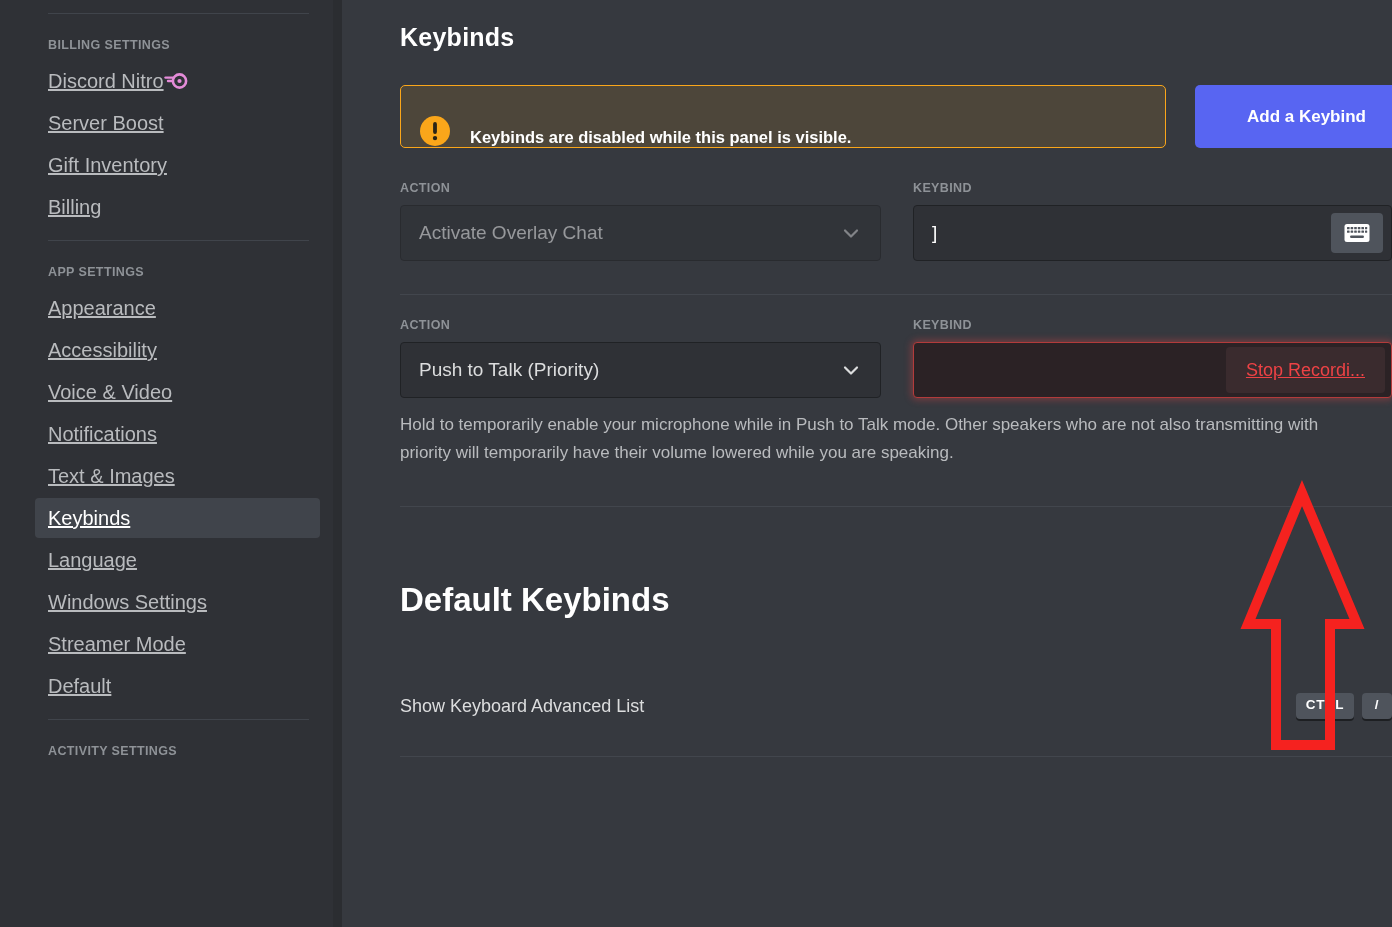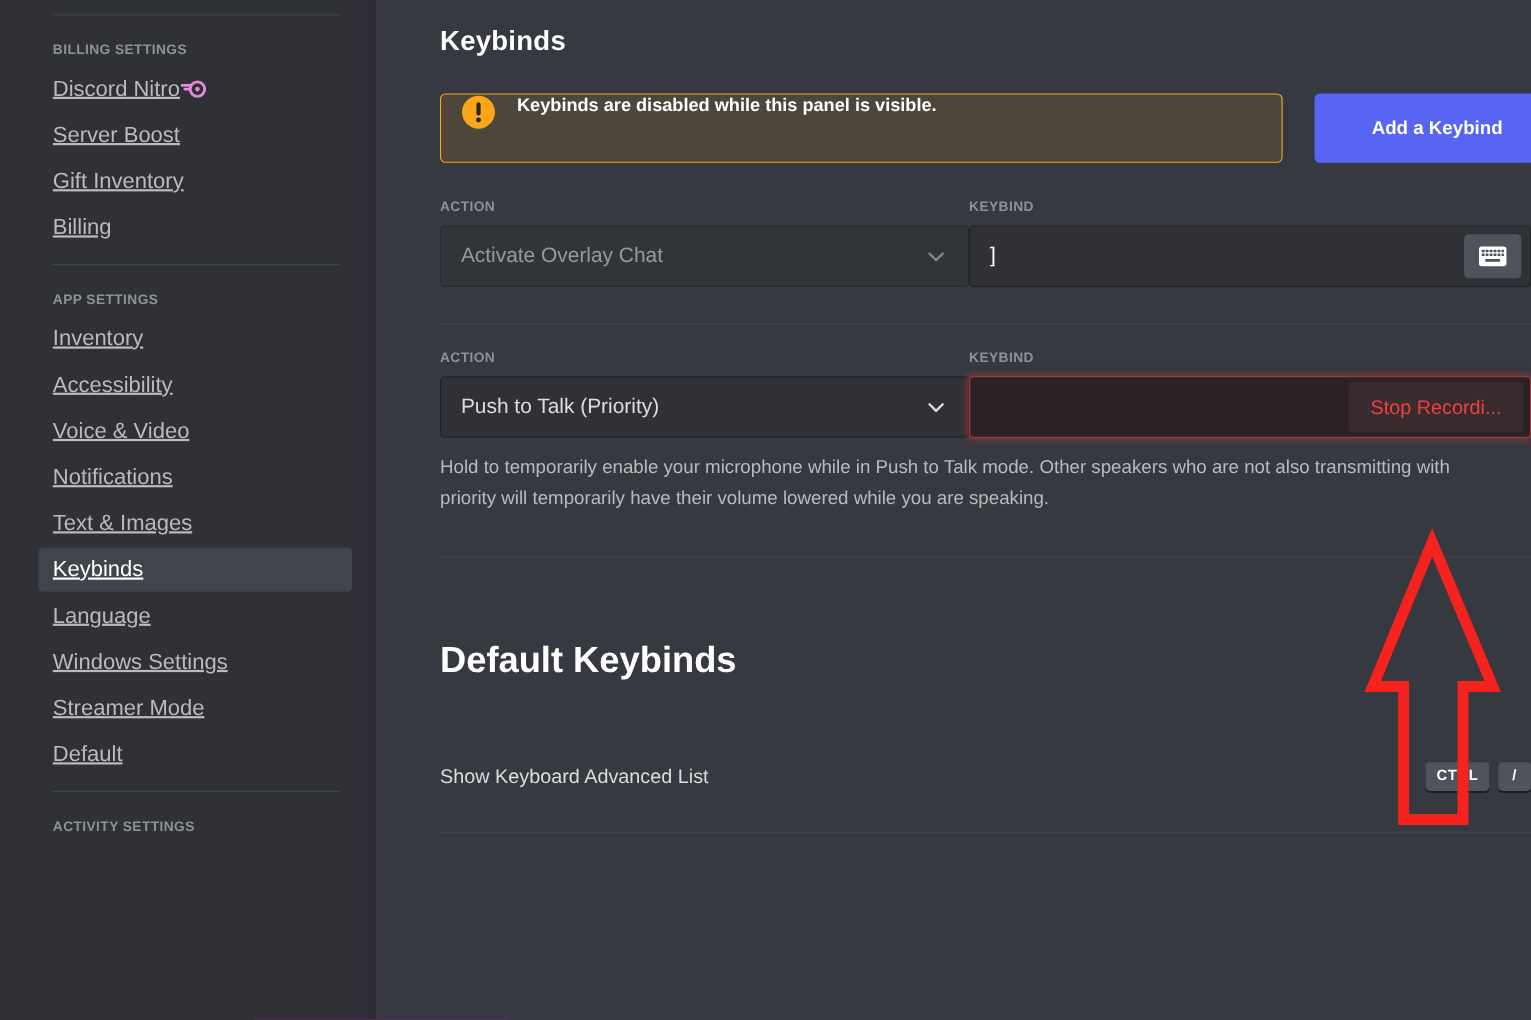--- a/index.html
+++ b/index.html
@@ -12,21 +12,21 @@
     background: #36393f;
     font-family: "Liberation Sans", sans-serif;
     -webkit-font-smoothing: antialiased;
   }
 
   #app {
     position: relative;
     width: 1392px;
     height: 927px;
     display: flex;
-    background: #a21caf;
+    background: #a16207;
   }
 
   
   .sidebar {
     width: 333px;
     height: 927px;
     background: #2f3136;
     flex: 0 0 333px;
     padding-top: 0;
     position: relative;
@@ -112,21 +112,21 @@
     gap: 29px;
   }
 
   .notice {
     flex: 0 0 766px;
     height: 63px;
     border: 1px solid #faa61a;
     border-radius: 5px;
     background: rgba(250, 166, 26, 0.12);
     display: flex;
-    align-items: flex-start;
+    align-items: flex-end;
     padding-left: 18px;
     gap: 19px;
   }
   .warn-icon {
     width: 32px;
     height: 32px;
     flex: 0 0 32px;
   }
   .notice-text {
     font-size: 16.5px;
@@ -157,20 +157,21 @@
   .hr {
     height: 1px;
     background: #42464d;
     margin: 0;
   }
 
   .keybind-rows { margin-top: 32px; }
 
   .kb-row {
     display: flex;
+    gap: 32px;
     align-items: flex-start;
   }
   .kb-col-action { flex: 0 0 481px; }
   .kb-col-keybind { flex: 1 1 auto; min-width: 0; }
 
   .field-label {
     font-size: 12.5px;
     font-weight: 700;
     letter-spacing: 0.03em;
     color: #8e9297;
@@ -248,20 +249,21 @@
     border-radius: 4px;
     color: #ed4245;
     font-size: 18px;
     font-family: "Liberation Sans", sans-serif;
     padding: 0 20px;
     cursor: pointer;
     white-space: nowrap;
     max-width: 200px;
     overflow: hidden;
     text-overflow: ellipsis;
+    text-decoration: underline;
   }
 
   .row-desc {
     margin-top: 13px;
     font-size: 17px;
     line-height: 28px;
     color: #b9bbbe;
     max-width: 925px;
   }
 
@@ -338,21 +340,21 @@
     </div>
     <div class="side-item">
       <span>Billing</span>
     </div>
 
     <div class="side-divider"></div>
 
     <div class="side-header">APP SETTINGS</div>
 
     <div class="side-item">
-      <span>Inventory</span>
+      <span>Appearance</span>
     </div>
     <div class="side-item">
       <span>Accessibility</span>
     </div>
     <div class="side-item">
       <span>Voice &amp; Video</span>
     </div>
     <div class="side-item">
       <span>Notifications</span>
     </div>

